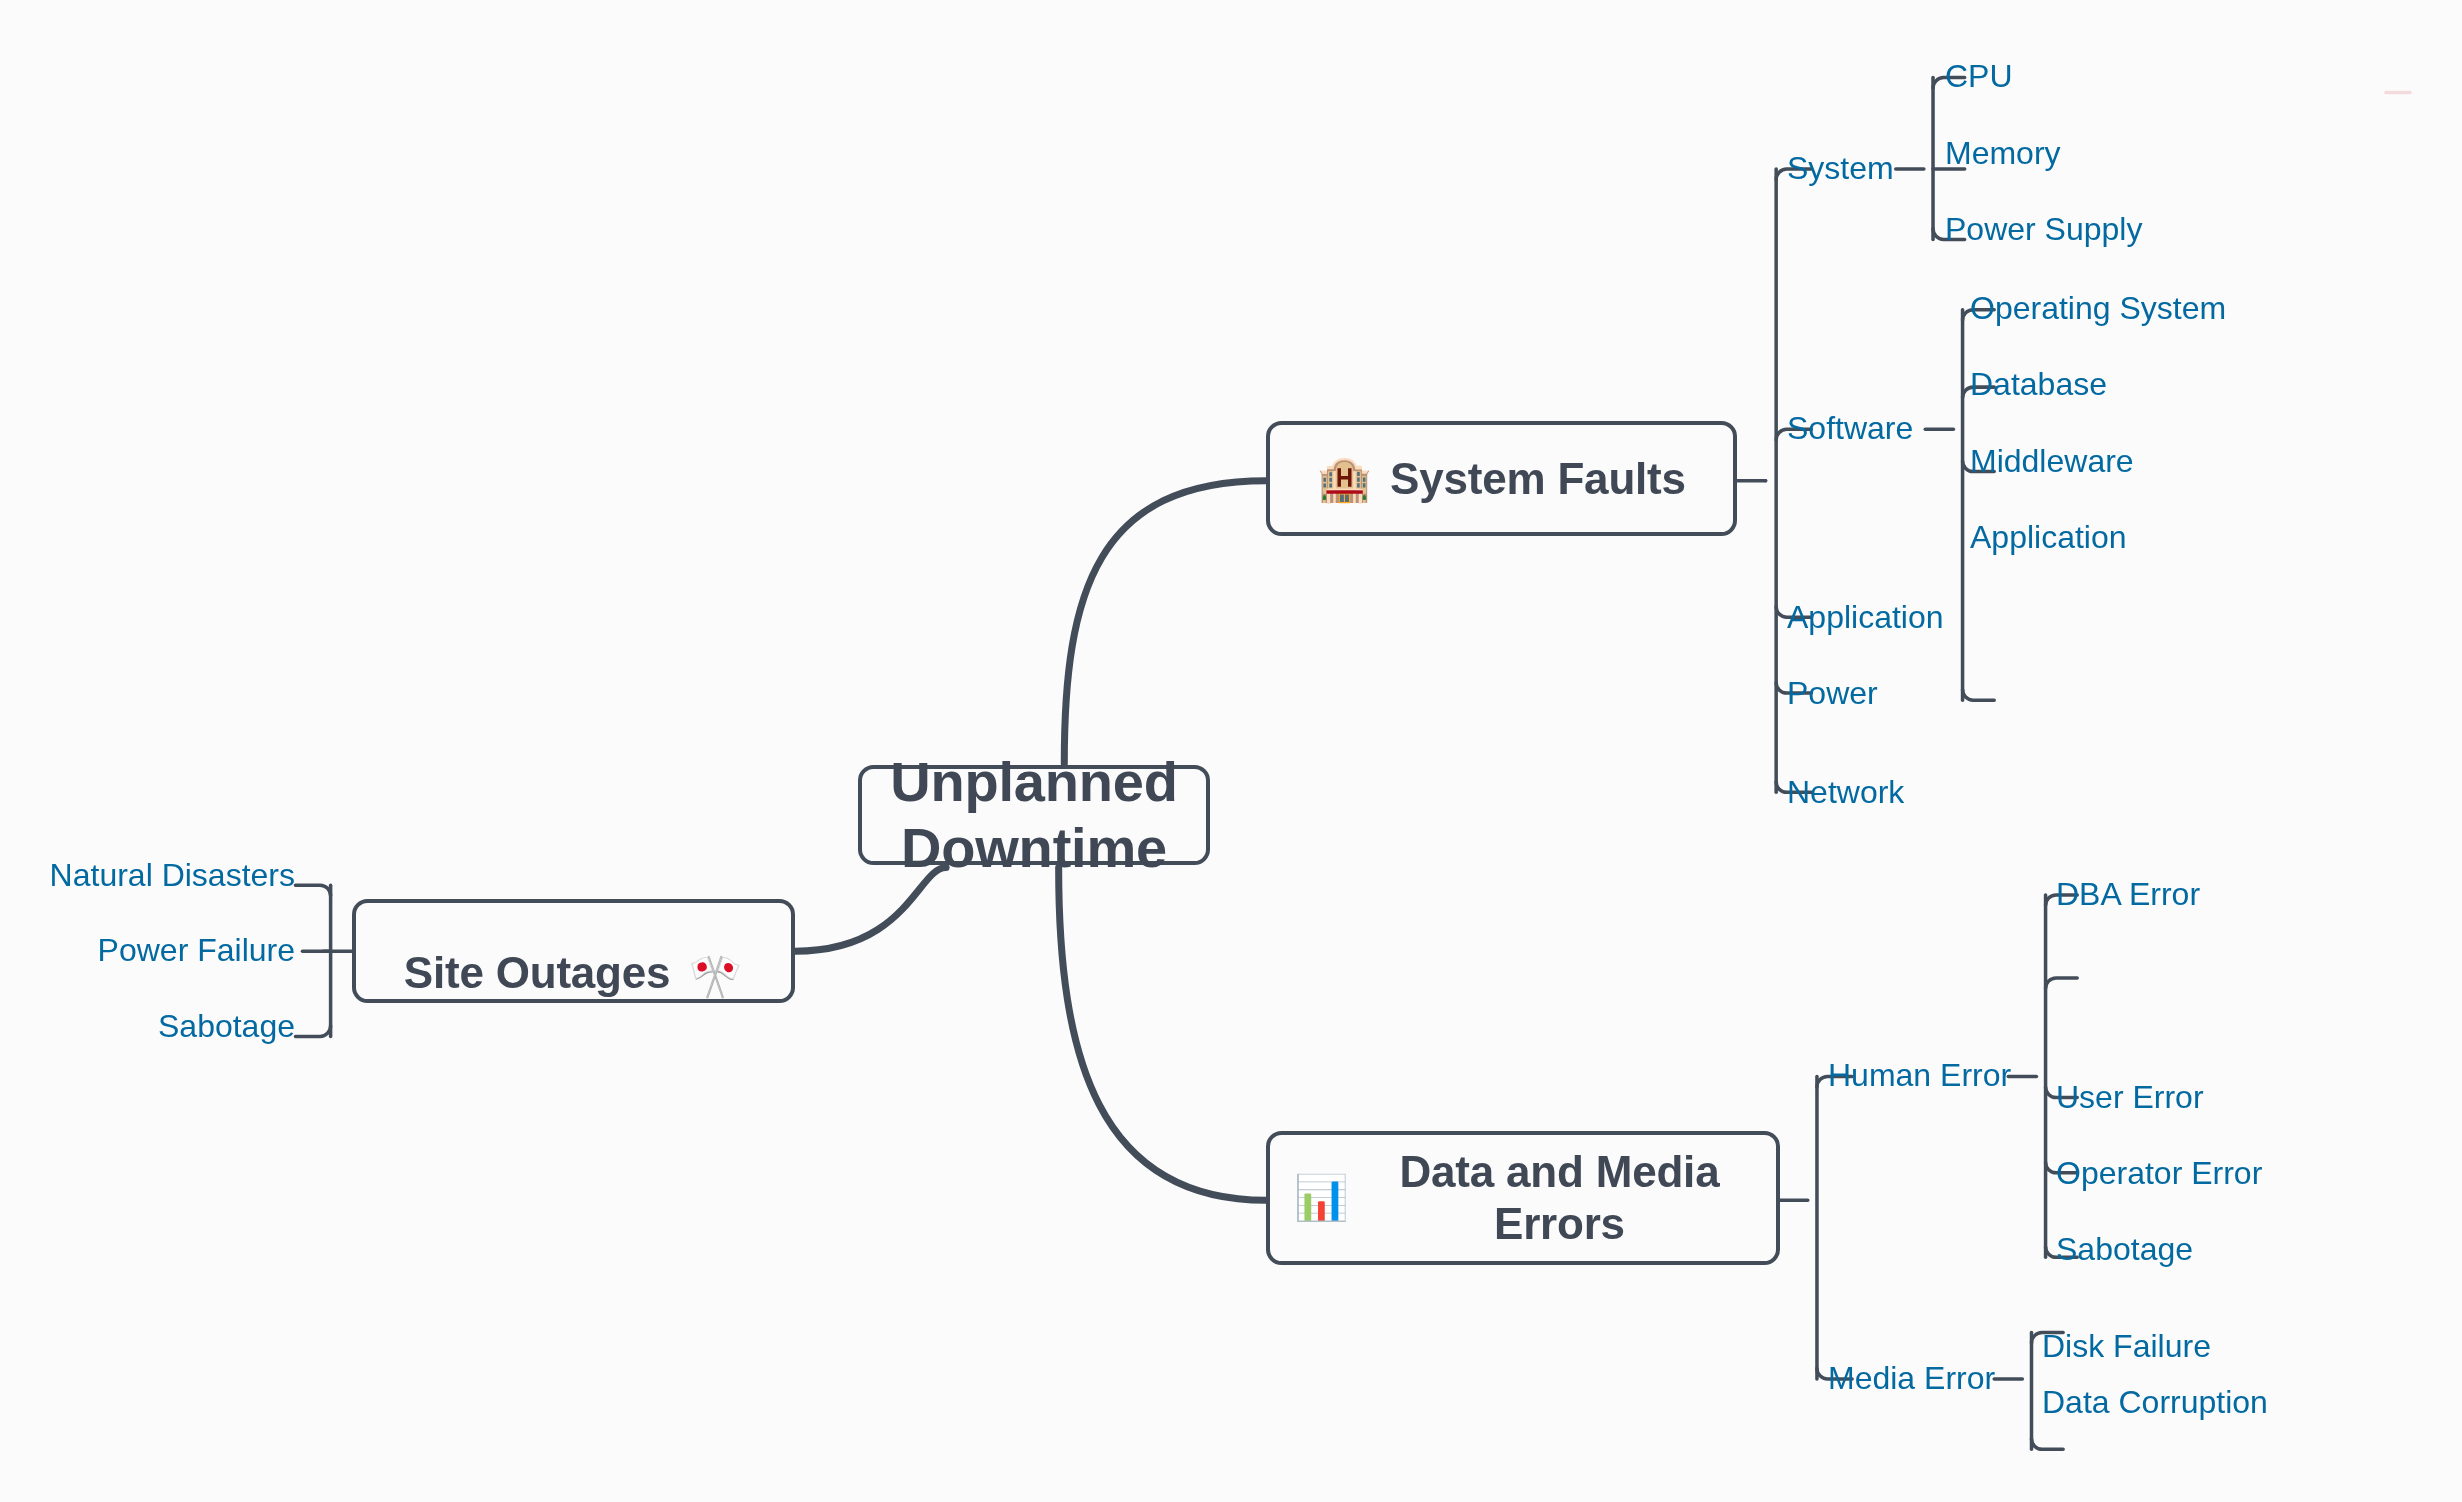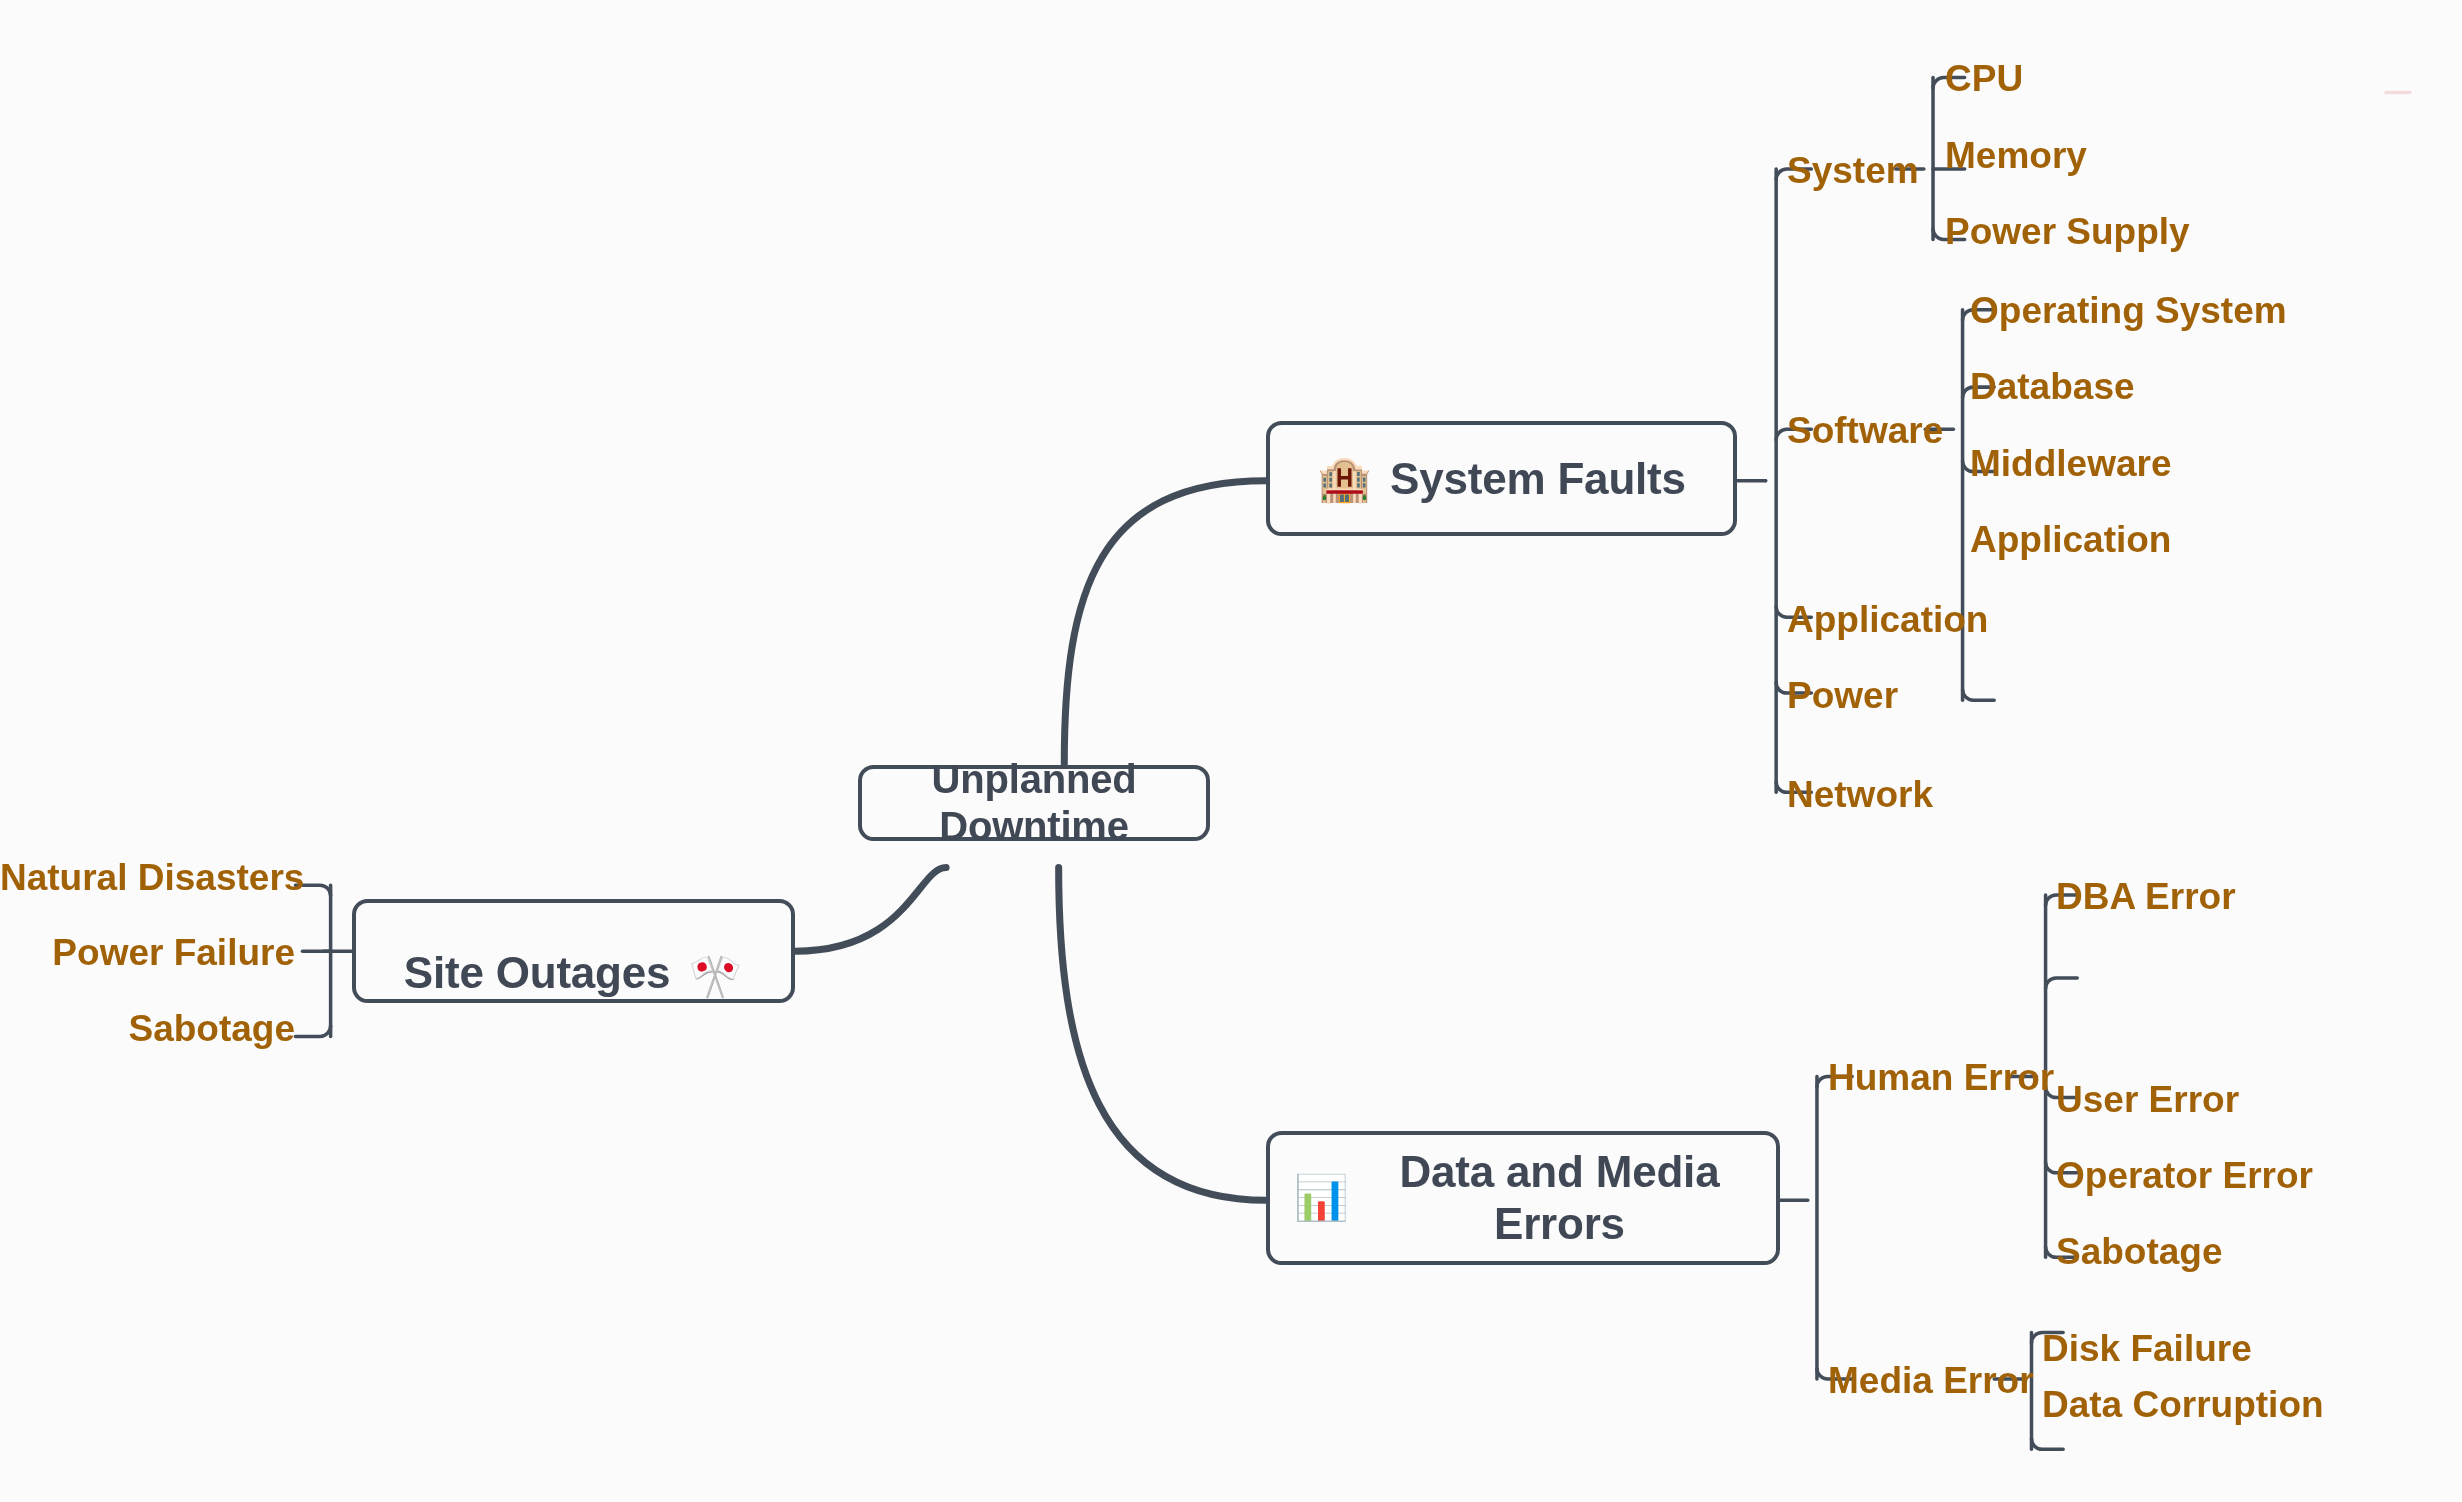--- a/index.html
+++ b/index.html
@@ -28,33 +28,33 @@
     padding:0 24px;
     font-weight:bold;
     color:#3f4854;
     letter-spacing:-0.2px;
     line-height:1.18;
     text-align:center;
   }
   .boxnode .ico{font-size:44px;line-height:1;display:inline-block;}
   .boxnode .lbl{display:inline-block;}
 
-  #node-center{left:858px;top:765px;width:352px;height:76px;font-size:40px;}
+  #node-center{left:858px;top:765px;width:352px;height:100px;font-size:56px;}
   #node-system-faults{left:1266px;top:421px;width:471px;height:115px;font-size:44px;}
   #node-site-outages{left:352px;top:899px;width:443px;height:104px;font-size:44px;align-items:flex-end;}
   #node-data-media{left:1266px;top:1131px;width:514px;height:134px;font-size:44px;}
 
   
   .tnode{
     position:absolute;
-    font-size:37px;
+    font-size:32px;
     line-height:1.16;
-    color:#a16207;
+    color:#0369a1;
     white-space:pre;
-    font-weight:bold;
+    font-weight:normal;
   }
   .tnode.wrap{white-space:normal;}
   .tnode.right{text-align:right;}
 </style>
 </head>
 <body>
 
 <div id="canvas">
 
   <svg id="edges" viewBox="0 0 3500 2136" xmlns="http://www.w3.org/2000/svg">

